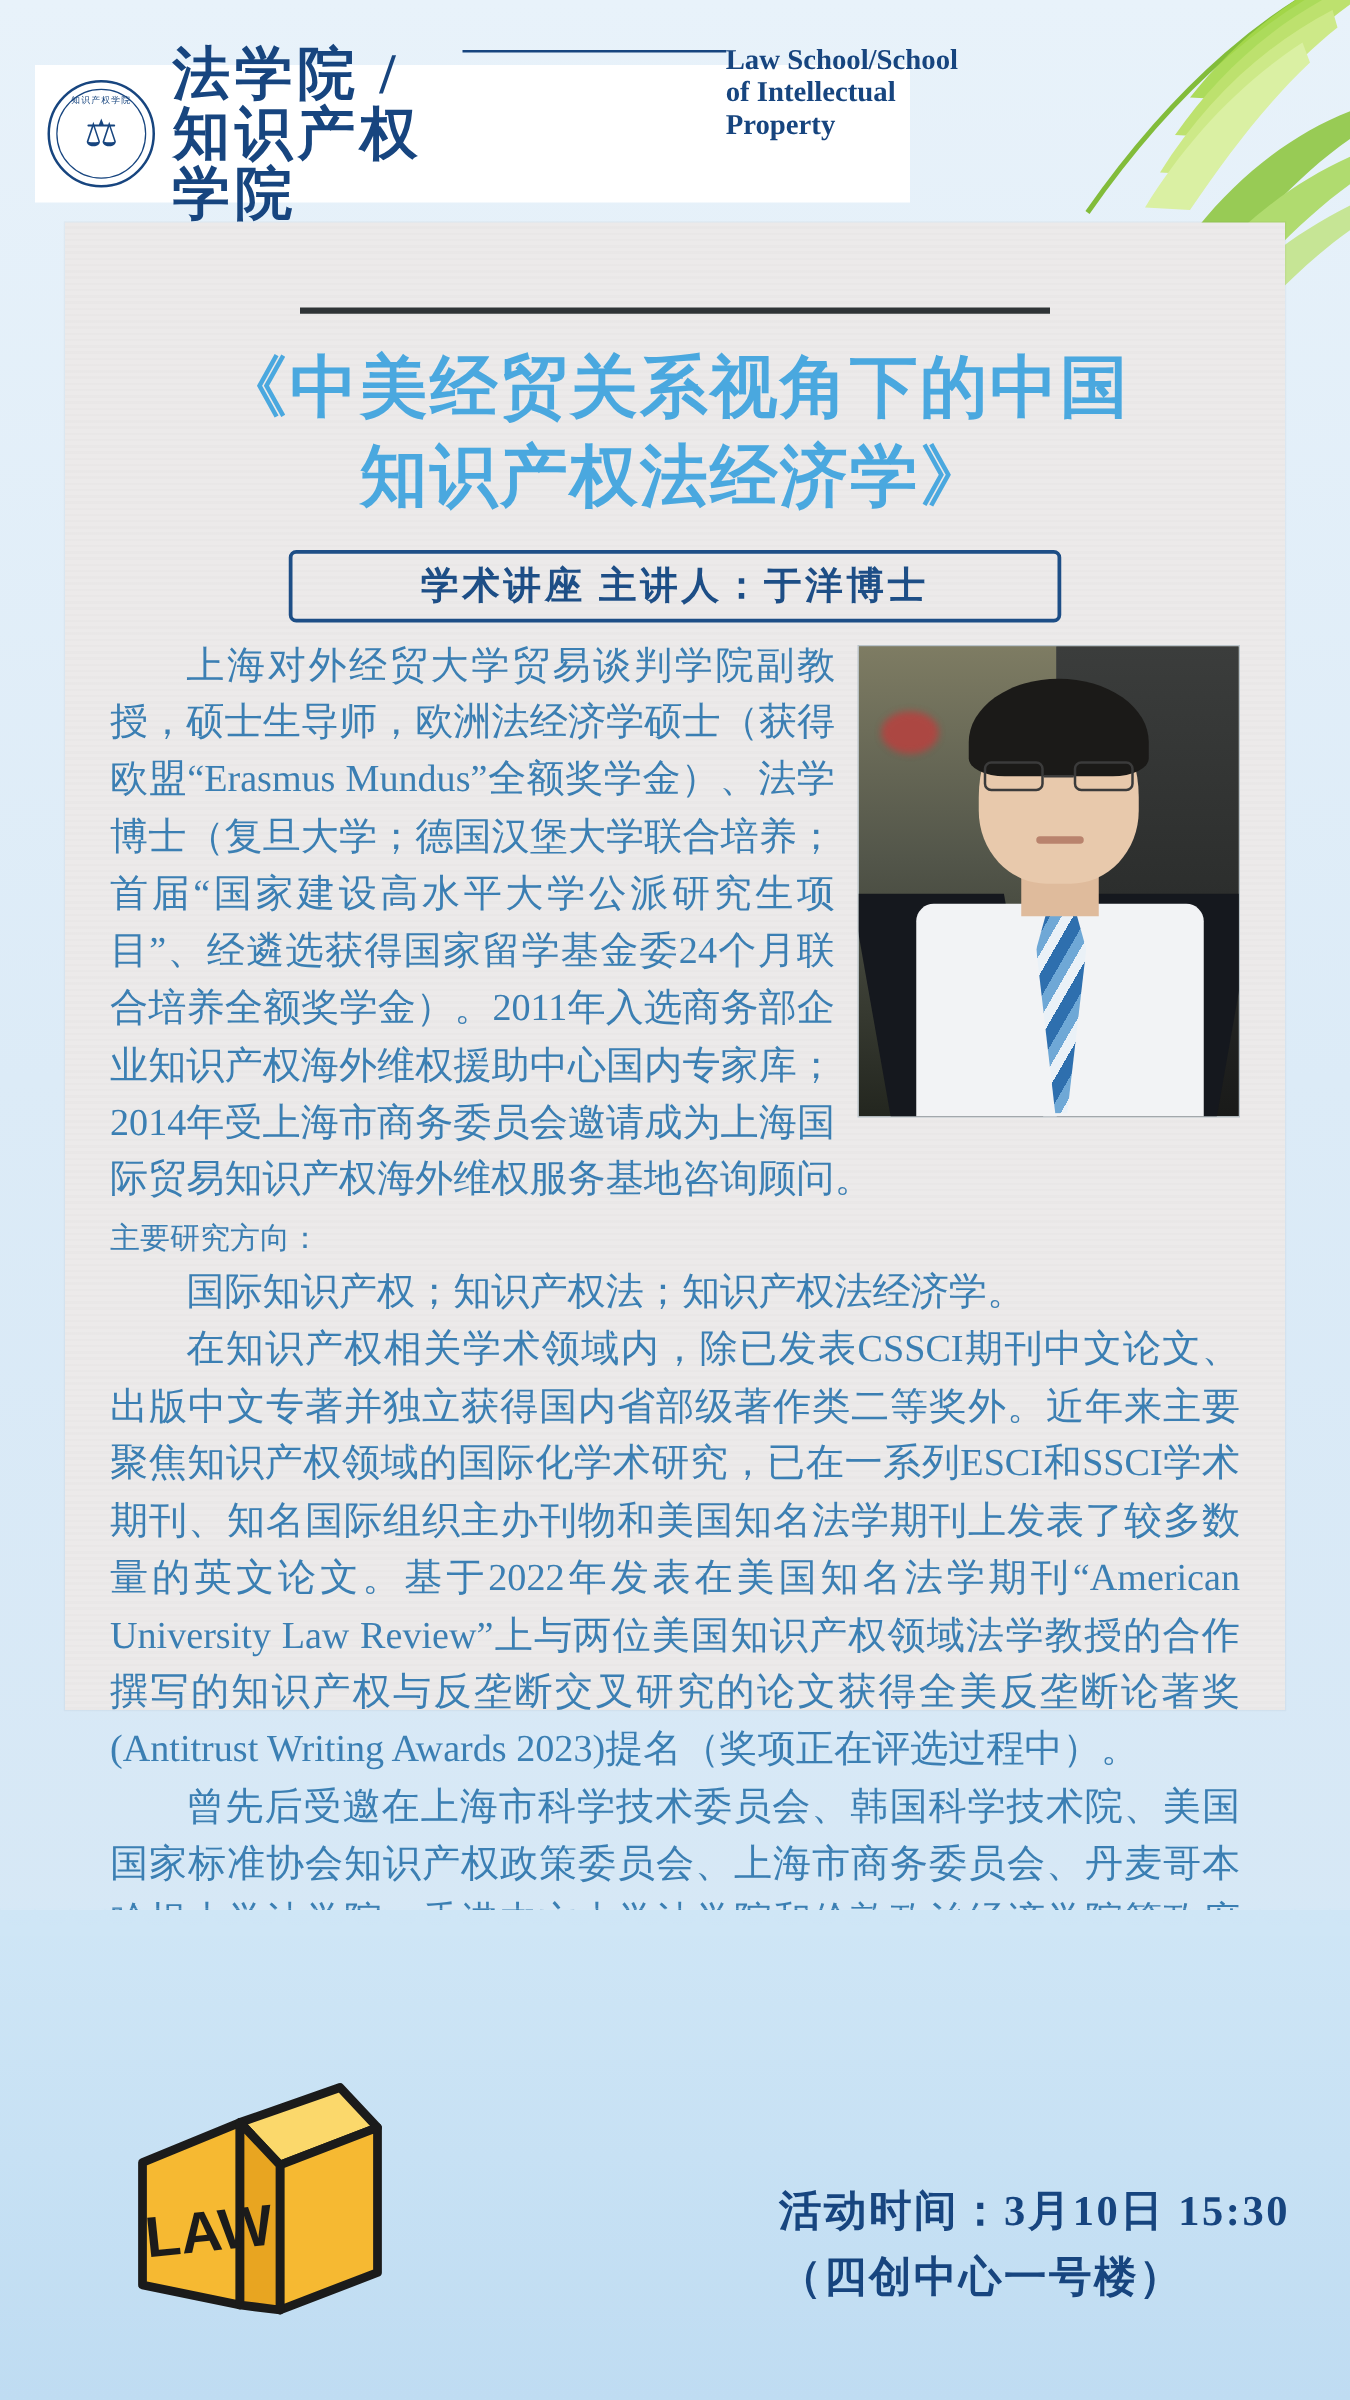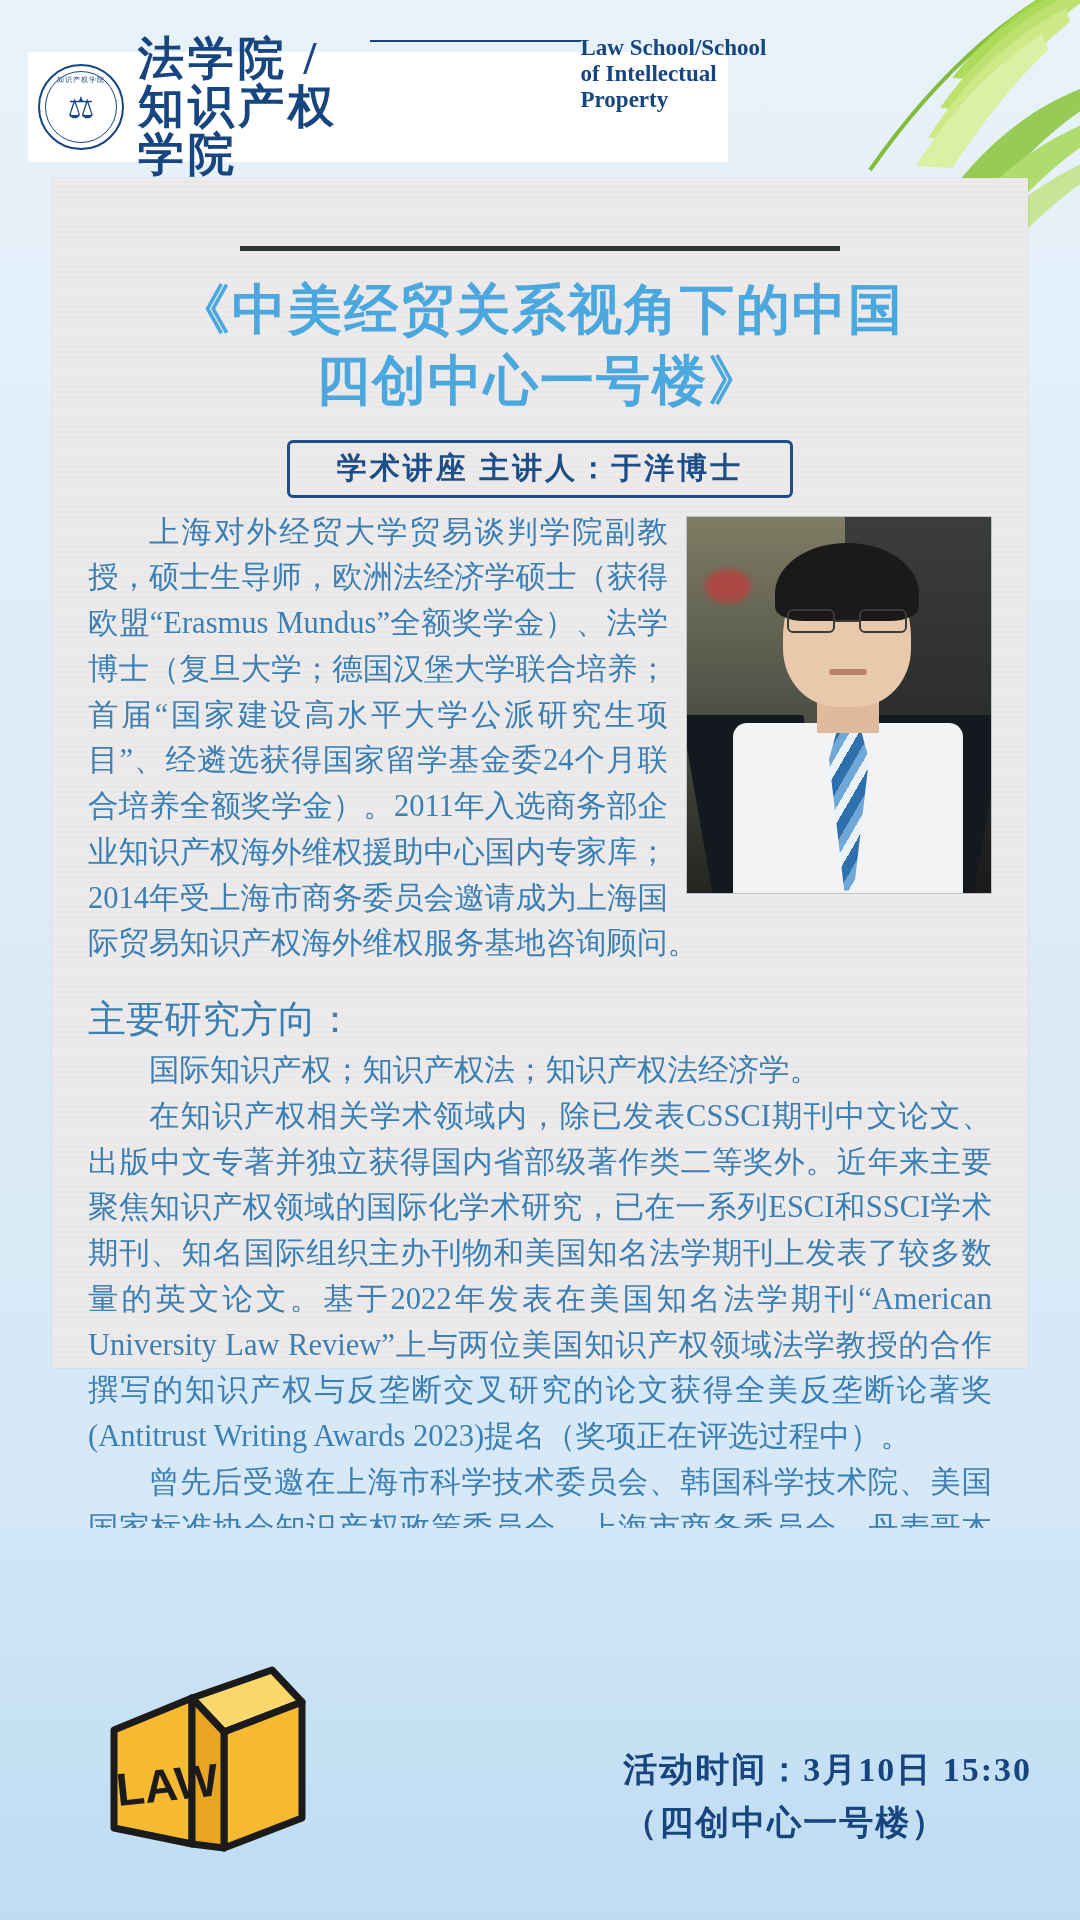--- a/index.html
+++ b/index.html
@@ -107,21 +107,21 @@
     font-family: "Liberation Serif", serif;
     font-weight: bold;
     color: #4aa8df;
     font-size: 54px;
     line-height: 1.32;
     margin-top: 24px;
     letter-spacing: 2px;
   }
   .subtitle-box {
     margin: 22px auto 0 auto;
-    width: 506px; height: 58px;
+    width: 618px; height: 58px;
     border: 3px solid #1d4e86;
     border-radius: 6px;
     display: flex;
     align-items: center;
     justify-content: center;
   }
   .subtitle {
     font-family: "Liberation Serif", serif;
     font-size: 30px;
     color: #1d4e86;
@@ -175,23 +175,23 @@
   .bio-text {
     font-family: "Liberation Serif", serif;
     font-size: 30.5px;
     line-height: 1.5;
     color: #3b7fb3;
     text-align: justify;
     text-indent: 2em;
   }
 
   .section-label {
-    margin: 24px 36px 0 36px;
-    font-family: Liberation Serif, serif;
-    font-size: 38px;
+    margin: 8px 36px 0 36px;
+    font-family: Liberation Mono, monospace;
+    font-size: 24px;
     color: #3b7fb3;
     line-height: 1.5;
   }
   .body-text {
     margin: 0 36px;
     font-family: "Liberation Serif", serif;
     font-size: 30.5px;
     line-height: 1.5;
     color: #3b7fb3;
     text-align: justify;
@@ -264,21 +264,21 @@
       <div class="logo-en">Law School/School of Intellectual Property</div>
     </div>
   </div>
 
   <div class="paper">
 
     <div class="title-rule"></div>
 
     <div class="title">
       <div>《中美经贸关系视角下的中国</div>
-      <div>四创中心一号楼》</div>
+      <div>知识产权法经济学》</div>
     </div>
 
     <div class="subtitle-box">
       <span class="subtitle">学术讲座 主讲人：于洋博士</span>
     </div>
 
     <div class="bio-block">
       <div class="portrait">
         <span class="p-bg-left"></span>
         <span class="p-bg-right"></span>

